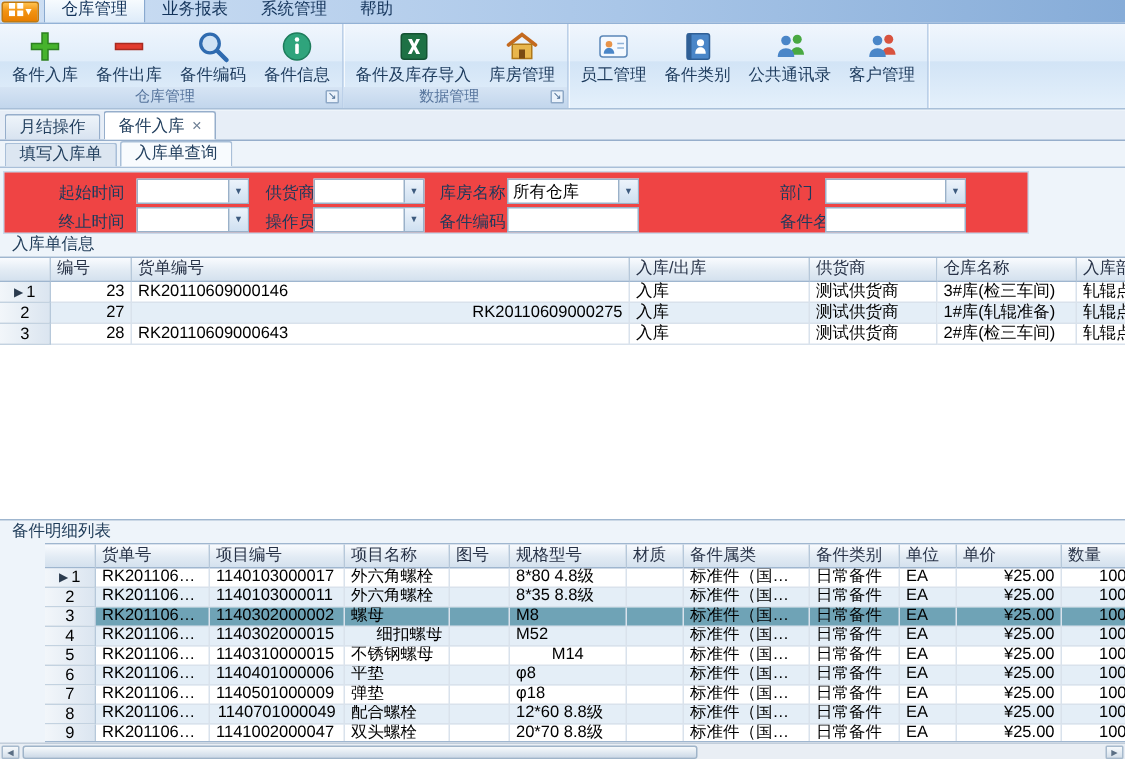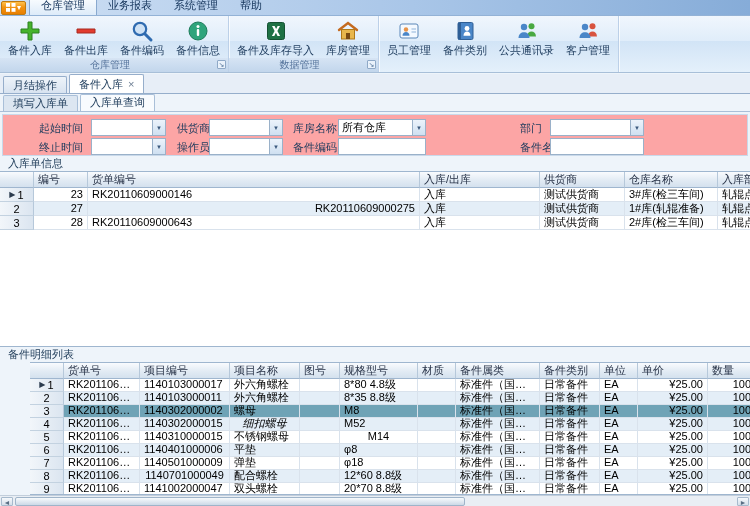--- a/index.html
+++ b/index.html
@@ -44,21 +44,21 @@
   .dtab.active { background:#ffffff; height:19px; }
   .tab-close { font-size:11px; line-height:10px; color:#6d7f94; }
 
   .subtabs { position:absolute; left:0; top:94px; width:750px; height:18px; background:#eef4fa;
     border-bottom:1px solid #a9bfd8; display:flex; align-items:flex-end; padding-left:3px; }
   .stab { height:16px; line-height:14px; padding:0 9px; border:1px solid #a9bfd8; border-bottom:none;
     background:#dce6f1; margin-right:2px; border-radius:2px 2px 0 0; color:#23405f; }
   .stab.active { background:#f8fbfe; height:17px; }
 
   
-  .filters { position:absolute; left:2px; top:114px; width:746px; height:42px; background:#fca5a5;
+  .filters { position:absolute; left:2px; top:114px; width:684px; height:42px; background:#ef4444;
     border:1px solid #c9d9ea; }
   .flabel { position:absolute; color:#1c3a5c; white-space:nowrap; }
   .combo, .tbox { position:absolute; height:17px; background:#fff; border:1px solid #9ab1c9; display:flex; align-items:center; }
   .combo-value { flex:1; padding:0 3px; overflow:hidden; white-space:nowrap; }
   .combo-btn { width:13px; align-self:stretch; background:linear-gradient(#ecf3fb,#cfe0f1); border-left:1px solid #9ab1c9;
     font-size:6px; color:#3c5a7e; display:flex; align-items:center; justify-content:center; }
   input.tbox { padding:0 3px; font-family:"Liberation Sans",sans-serif; font-size:11px; outline:none; }
 
   
   .sec-title { position:absolute; left:0; width:750px; height:15px; line-height:15px; padding-left:8px; color:#1d3a57; }
@@ -413,21 +413,21 @@
         <div class="g-cell" style="width: 70px; height: 13px; line-height: 11px; text-align: right;">¥25.00</div>
         <div class="g-cell" style="width: 48px; height: 13px; line-height: 11px; text-align: right;">100</div>
         <div class="g-cell" style="width: 40px; height: 13px; line-height: 11px; text-align: left;"></div>
       </div>
       <div class="g-row alt">
         <div class="g-cell g-rh" style="width: 34px; height: 13px; line-height: 11px;">
           <span>4</span>
         </div>
         <div class="g-cell" style="width: 76px; height: 13px; line-height: 11px; text-align: left;">RK20110609000146</div>
         <div class="g-cell" style="width: 90px; height: 13px; line-height: 11px; text-align: left;">1140302000015</div>
-        <div class="g-cell" style="width: 70px; height: 13px; line-height: 11px; text-align: center; font-style: italic;">细扣螺母</div>
+        <div class="g-cell" style="width: 70px; height: 13px; line-height: 11px; text-align: right;">细扣螺母</div>
         <div class="g-cell" style="width: 40px; height: 13px; line-height: 11px; text-align: left;"></div>
         <div class="g-cell" style="width: 78px; height: 13px; line-height: 11px; text-align: left;">M52</div>
         <div class="g-cell" style="width: 38px; height: 13px; line-height: 11px; text-align: left;"></div>
         <div class="g-cell" style="width: 84px; height: 13px; line-height: 11px; text-align: left;">标准件（国产）</div>
         <div class="g-cell" style="width: 60px; height: 13px; line-height: 11px; text-align: left;">日常备件</div>
         <div class="g-cell" style="width: 38px; height: 13px; line-height: 11px; text-align: left;">EA</div>
         <div class="g-cell" style="width: 70px; height: 13px; line-height: 11px; text-align: right;">¥25.00</div>
         <div class="g-cell" style="width: 48px; height: 13px; line-height: 11px; text-align: right;">100</div>
         <div class="g-cell" style="width: 40px; height: 13px; line-height: 11px; text-align: left;"></div>
       </div>

